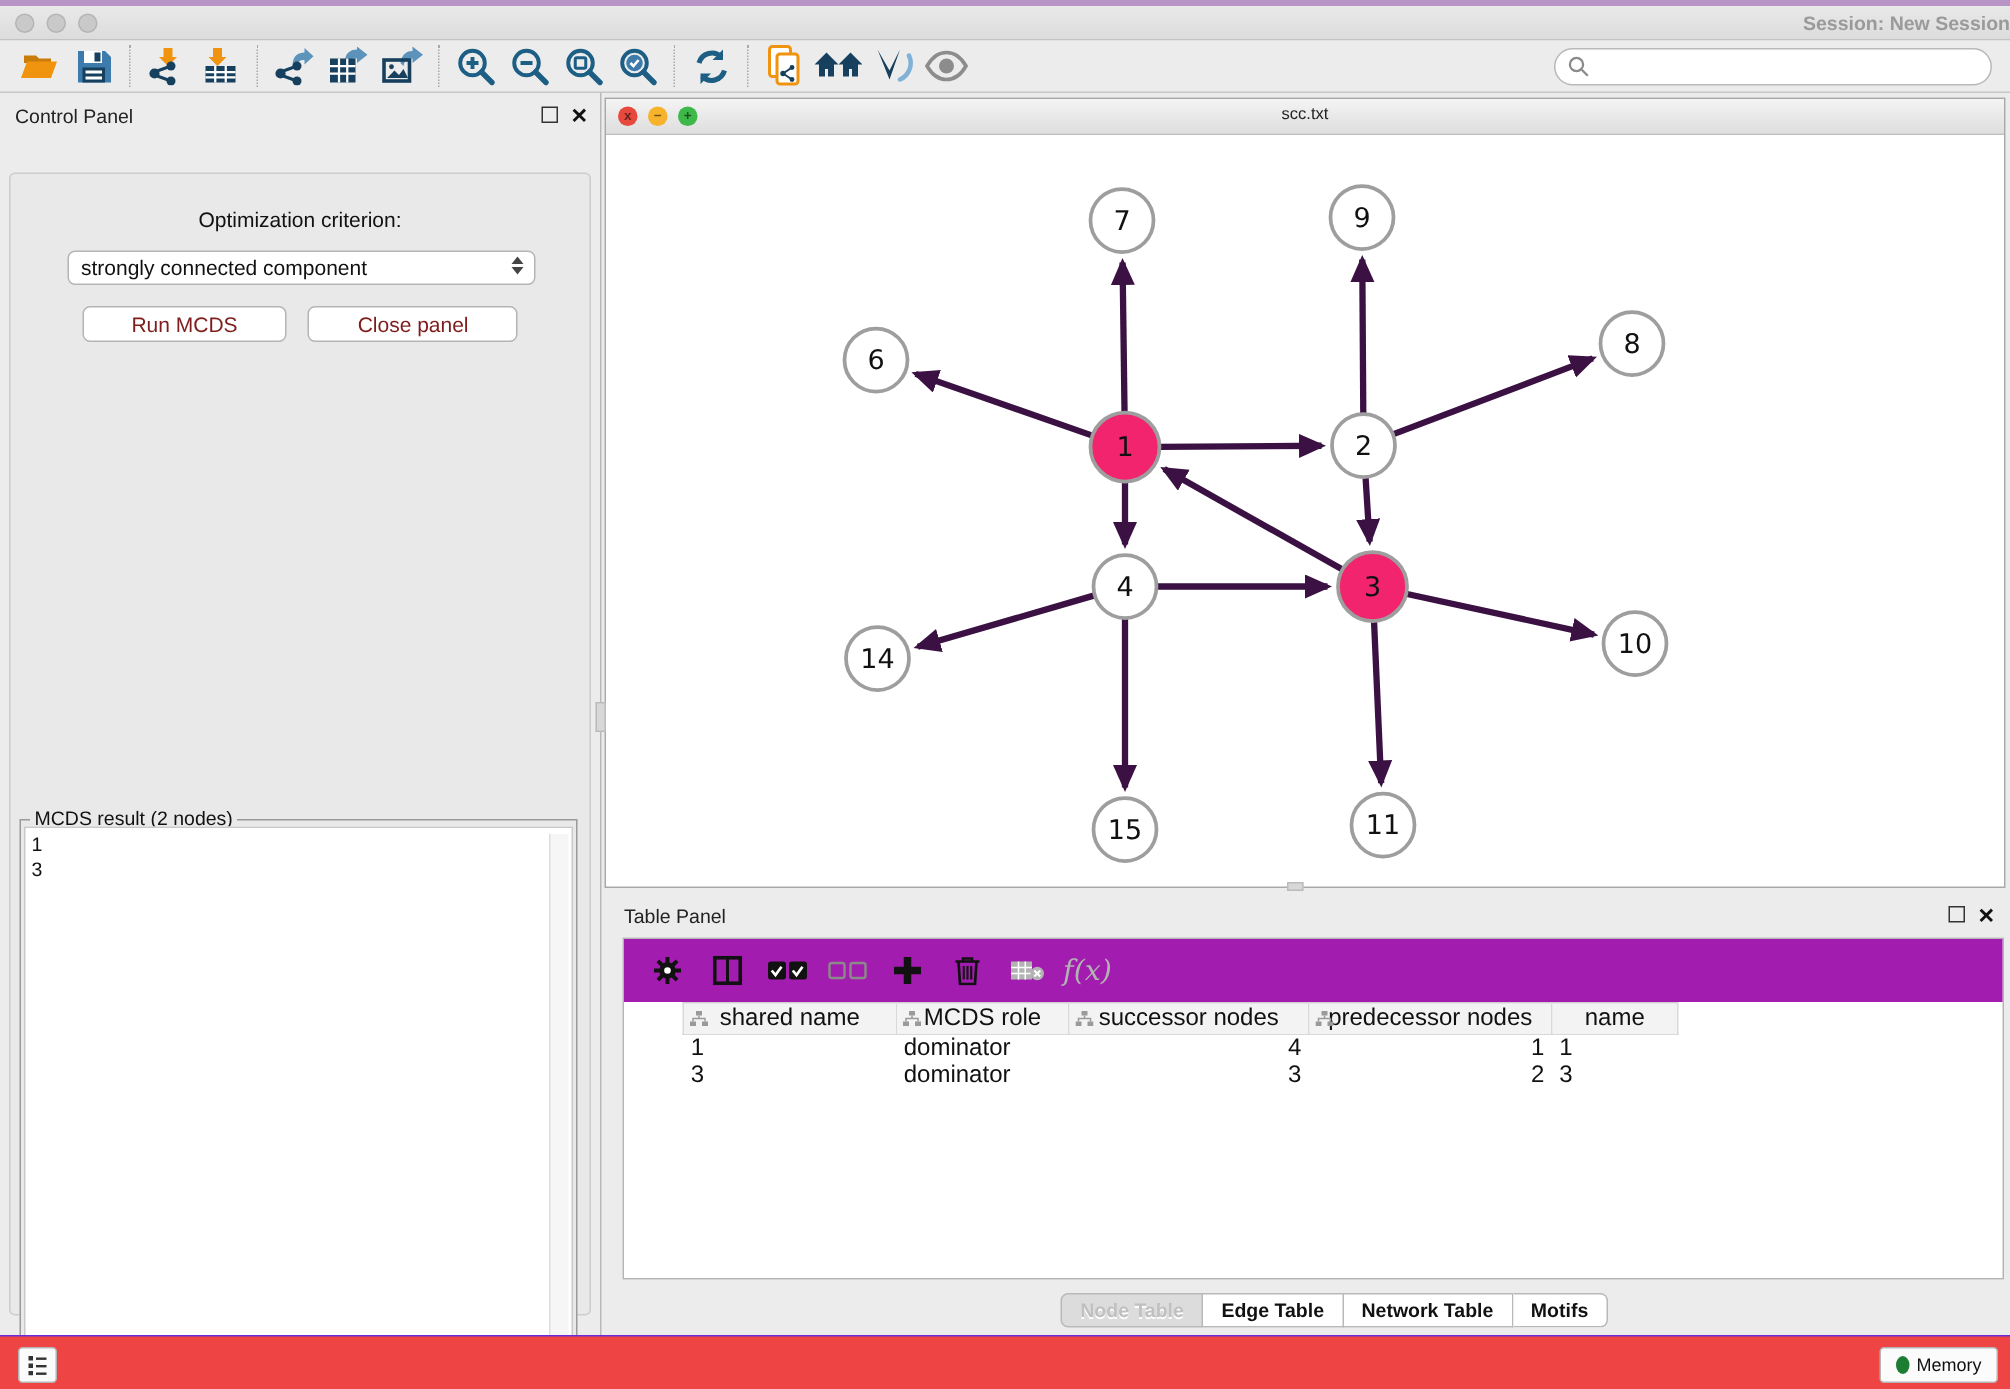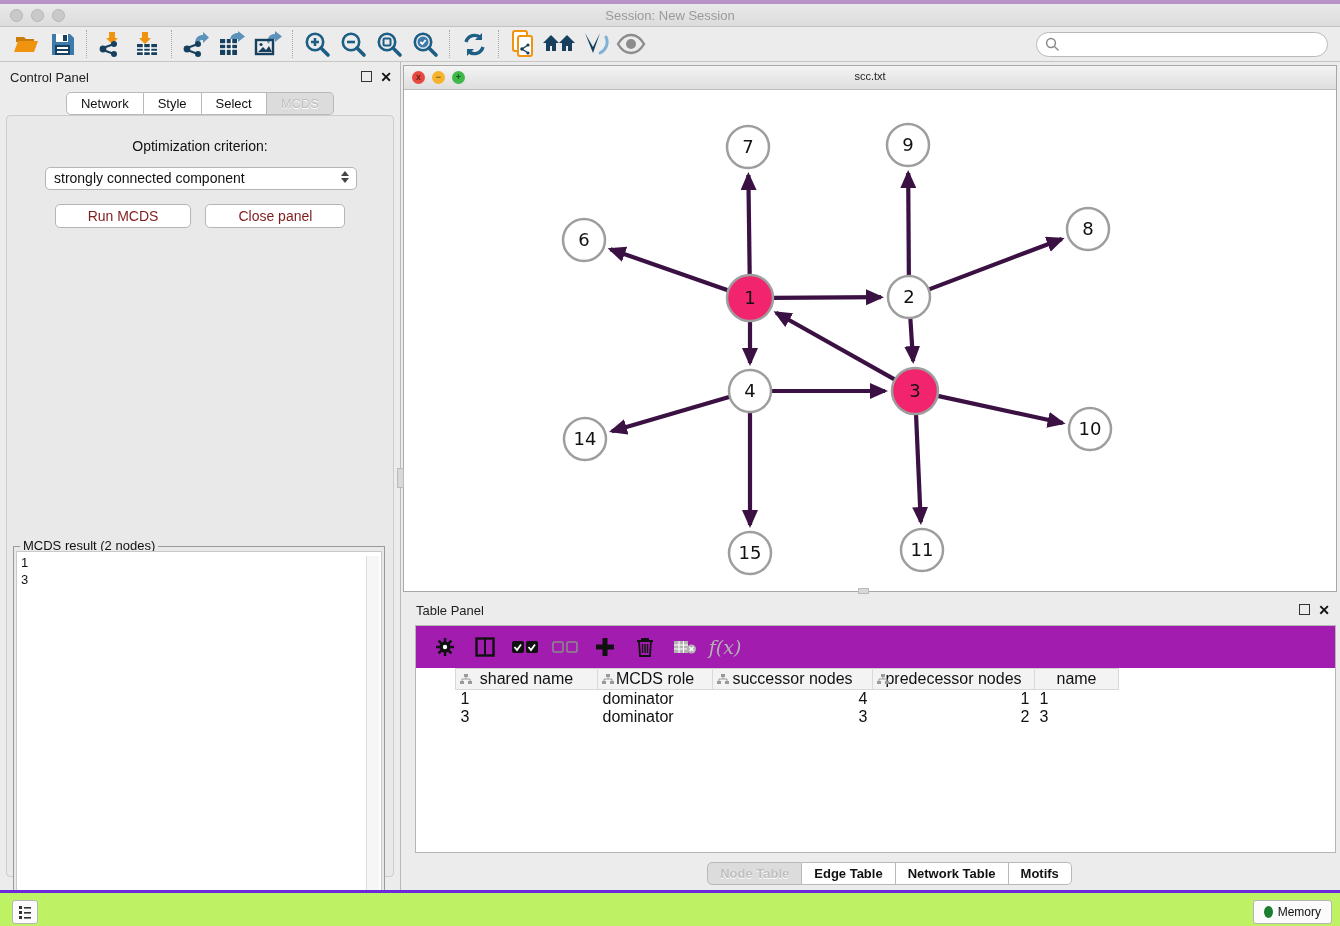--- a/index.html
+++ b/index.html
@@ -6,22 +6,22 @@
   html,body { width:1340px; height:926px; overflow:hidden;
     font-family:"Liberation Sans", sans-serif; background:#ececec; }
 
   
   #titlebar { position:absolute; left:0; top:0; width:1340px; height:27px;
     background:linear-gradient(#ebebeb,#dcdcdc); border-bottom:1px solid #c2c2c2; }
   #titlebar .accent { position:absolute; left:0; top:0; width:100%; height:4px; background:#b793c6; }
   .lights { position:absolute; left:10px; top:9px; display:flex; gap:8px; }
   .light { width:13px; height:13px; border-radius:50%; background:#c9c9c9; border:1px solid #b5b5b5;
     font-size:9px; line-height:11px; text-align:center; color:rgba(0,0,0,.45); }
-  #main-title { position:absolute; top:8px; width:100%; text-align:center;
-    font-size:13px; color:#9a9a9a; font-weight:normal; }
+  #main-title { position:absolute; top:8px; width:100%; text-align:right;
+    font-size:13px; color:#9a9a9a; font-weight:bold; }
 
   
   #toolbar { position:absolute; left:0; top:27px; width:1340px; height:35px;
     background:#ececec; border-bottom:1px solid #c6c6c6; display:flex; align-items:center; padding:0 8px; }
   .tbtn { width:36px; height:30px; display:flex; align-items:center; justify-content:center; cursor:default; }
   .sep { width:1px; height:28px; border-left:1px dotted #a8a8a8; margin:0 6px; }
   #search-wrap { position:absolute; right:12px; top:5px; width:292px; height:25px;
     background:#fff; border:1px solid #b9b9b9; border-radius:13px; display:flex; align-items:center; padding-left:8px; }
   #search-input { border:none; outline:none; flex:1; font-size:13px; background:transparent; height:20px; }
 
@@ -85,21 +85,21 @@
   th .colname { display:inline-block; }
   th svg { position:absolute; left:4px; top:5px; }
   td { height:16px; padding:0 5px; color:#111; border:none; }
   td.num { text-align:right; }
   .tp-tabs { position:absolute; left:0; right:0; top:267px; display:flex; justify-content:center; }
   .tp-tabs .seg { font-size:13px; font-weight:bold; padding:3px 12px; }
   .tp-tabs .seg.active { font-weight:bold;margin-left:36px; }
 
   
   #statusbar { position:absolute; left:0; top:890px; width:1340px; height:36px;
-    background:#bef264; border-top:3px solid #6d28d9;padding-left:28px; }
+    background:#ef4444; border-top:1px solid #6d28d9;padding-left:28px; }
   #list-btn { position:absolute; left:12px; top:7px; width:26px; height:24px; background:#fbfbfb;
     border:1px solid #b5b5b5; border-radius:3px; display:flex; align-items:center; justify-content:center; }
   #memory-btn { position:absolute; right:8px; top:7px; height:24px; background:#fbfbfb;
     border:1px solid #b5b5b5; border-radius:3px; display:flex; align-items:center; gap:5px;
     padding:0 10px; font-size:12px; color:#111; }
   #memory-dot { width:9px; height:12px; border-radius:50%; background:#1d7d32; }
 </style>
 </head>
 <body>
 
@@ -263,26 +263,20 @@
   </div>
 </div>
 
 <div id="control-panel">
   <div class="panel-head">
     <span class="panel-title">Control Panel</span>
     <span class="panel-btns">
       <span class="float-glyph"></span>
       <span class="x-glyph">✕</span>
     </span>
-  </div>
-  <div class="segtabs">
-    <span class="seg">Network</span>
-    <span class="seg">Style</span>
-    <span class="seg">Select</span>
-    <span class="seg active">MCDS</span>
   </div>
   <div id="cp-content">
     <div id="combo">
       <span>strongly connected component</span>
       <span class="stepper">
           <i class="up"></i>
           <i class="dn"></i>
         </span>
     </div>
     <div id="opt-label">Optimization criterion:</div>

